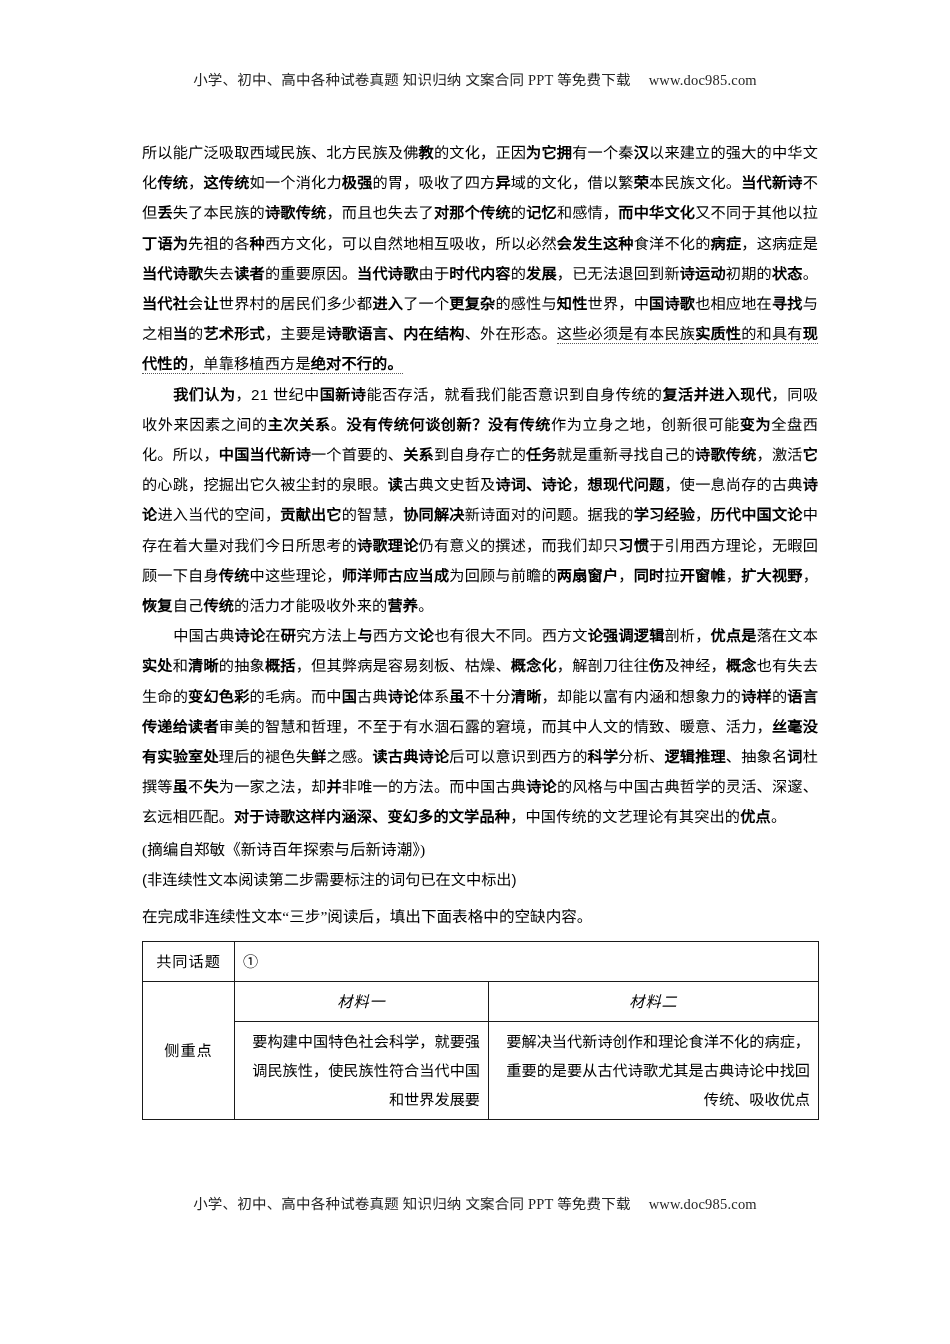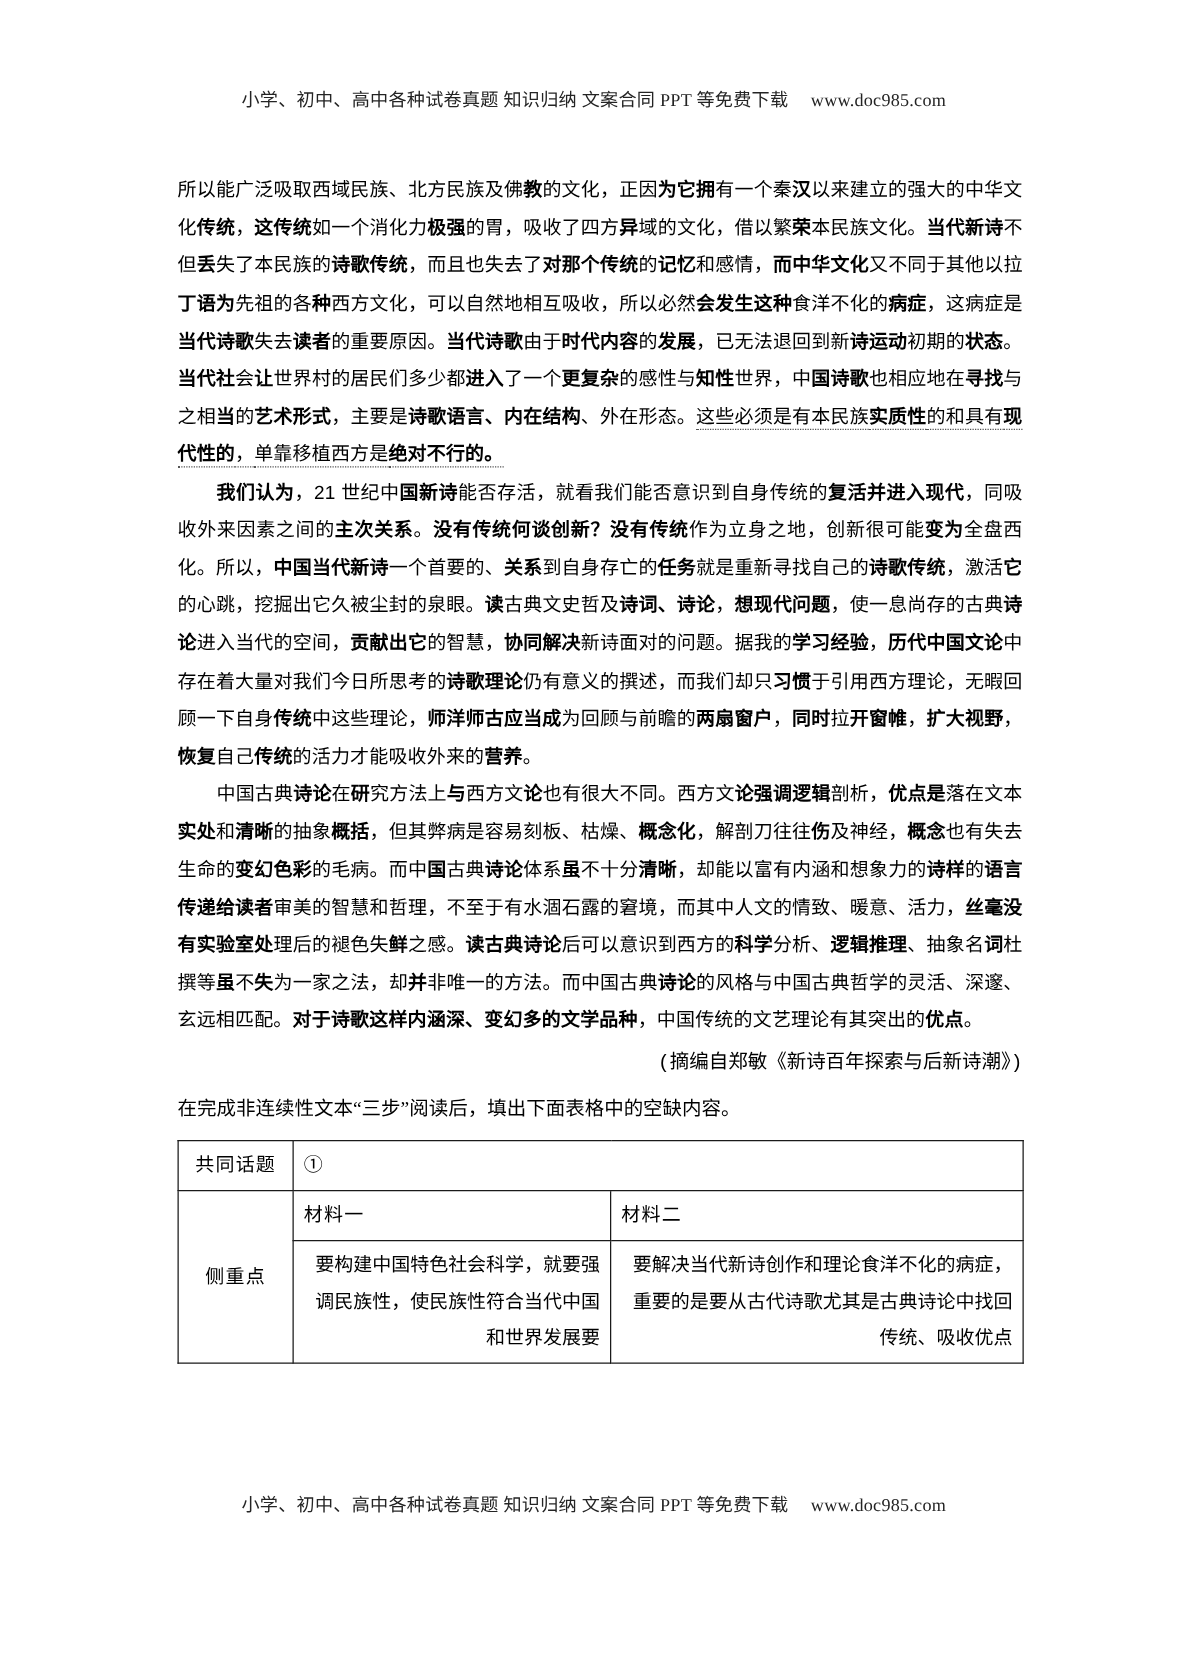--- a/index.html
+++ b/index.html
@@ -79,23 +79,23 @@
   
   .dot {
     border-bottom: 1px dotted #555;
     padding-bottom: 1px;
   }
 
   
   .attribution {
     font-size: 15.6px;
     line-height: 30px;
-    text-align: right;
+    text-align: left;
     margin-top: 2px;
-    font-family: Liberation Mono, monospace;
+    font-family: Liberation Serif, serif;
   }
 
   
   .note {
     font-size: 15.2px;
     line-height: 28px;
     font-family: "Liberation Sans", "DejaVu Sans", sans-serif;
     margin-top: 1px;
   }
 
@@ -157,22 +157,23 @@
     text-align: center;
     width: 92px;
     letter-spacing: 1px;
     margin-top: 47px;
   }
   td.topic-cell {
     text-align: left;
     padding-left: 11px;
   }
   td.matcol-head {
-    text-align: left;
+    text-align: center;
     letter-spacing: 1px;
+    font-style: italic;
   }
   td.body-cell {
     text-align: right;
     vertical-align: top;
     line-height: 30px;
     padding-top: 4px;
     padding-bottom: 6px;
   }
 </style>
 </head>
@@ -187,20 +188,21 @@
   <div class="content">
 
     <p class="para" id="para-1"><span class="r">所以能广泛吸取西域民族、北方民族及佛</span><span class="b">教</span><span class="r">的文化，</span><span class="r">正因</span><span class="b">为它拥</span><span class="r">有一个秦</span><span class="b">汉</span><span class="r">以来建立的强大的中华文化</span><span class="b">传统</span><span class="r">，</span><span class="b">这传统</span><span class="r">如一个消化力</span><span class="b">极强</span><span class="r">的胃，</span><span class="r">吸收了四方</span><span class="b">异</span><span class="r">域的文化，</span><span class="r">借以繁</span><span class="b">荣</span><span class="r">本民族文化。</span><span class="b">当代新诗</span><span class="r">不但</span><span class="b">丢</span><span class="r">失了本民族的</span><span class="b">诗歌传统</span><span class="r">，</span><span class="r">而且也失去了</span><span class="b">对那个传统</span><span class="r">的</span><span class="b">记忆</span><span class="r">和感情，</span><span class="b">而中华文化</span><span class="r">又不同于其他以拉</span><span class="b">丁</span><span class="b">语为</span><span class="r">先祖的各</span><span class="b">种</span><span class="r">西方文化，</span><span class="r">可以自然地相互吸收，</span><span class="r">所以必然</span><span class="b">会发生这种</span><span class="r">食洋不化的</span><span class="b">病症</span><span class="r">，</span><span class="r">这病症是</span><span class="b">当代诗歌</span><span class="r">失去</span><span class="b">读者</span><span class="r">的重要原因。</span><span class="b">当代诗歌</span><span class="r">由于</span><span class="b">时代内容</span><span class="r">的</span><span class="b">发展</span><span class="r">，</span><span class="r">已无法退回到新</span><span class="b">诗运动</span><span class="r">初期的</span><span class="b">状态</span><span class="r">。</span><span class="b">当代社</span><span class="r">会</span><span class="b">让</span><span class="r">世界村的居民们多少都</span><span class="b">进入</span><span class="r">了一个</span><span class="b">更复杂</span><span class="r">的感性与</span><span class="b">知性</span><span class="r">世界，</span><span class="r">中</span><span class="b">国诗歌</span><span class="r">也相应地在</span><span class="b">寻找</span><span class="r">与之相</span><span class="b">当</span><span class="r">的</span><span class="b">艺术形式</span><span class="r">，</span><span class="r">主要是</span><span class="b">诗歌语言、内在结构</span><span class="r">、外在形态。</span><span class="r dot">这些必须是有本民族</span><span class="b dot">实质性</span><span class="r dot">的和具有</span><span class="b dot">现代性的</span><span class="r dot">，</span><span class="r dot">单靠移植西方是</span><span class="b dot">绝对不行的。</span></p>
 
     <p class="para indent" id="para-2"><span class="b">我们认为</span><span class="r">，</span><span class="r">21 世纪中</span><span class="b">国</span><span class="b">新诗</span><span class="r">能否存活，</span><span class="r">就看我们能否意识到自身传统的</span><span class="b">复活</span><span class="b">并进入现代</span><span class="r">，</span><span class="r">同吸收外来因素之间的</span><span class="b">主次关系</span><span class="r">。</span><span class="b">没有传统何谈创新？没有传统</span><span class="r">作为立身之地，</span><span class="r">创新很可能</span><span class="b">变为</span><span class="r">全盘西化。</span><span class="r">所以，</span><span class="b">中国当代新诗</span><span class="r">一个首要的、</span><span class="b">关系</span><span class="r">到自身存亡的</span><span class="b">任务</span><span class="r">就是重新寻找自己的</span><span class="b">诗歌传统</span><span class="r">，</span><span class="r">激活</span><span class="b">它</span><span class="r">的心跳，</span><span class="r">挖掘出它久被尘封的泉眼。</span><span class="b">读</span><span class="r">古典文史哲及</span><span class="b">诗词、诗论</span><span class="r">，</span><span class="b">想现代问题</span><span class="r">，</span><span class="r">使一息尚存的古典</span><span class="b">诗论</span><span class="r">进入当代的空间，</span><span class="b">贡献出它</span><span class="r">的智慧，</span><span class="b">协同解决</span><span class="r">新诗面对的问题。</span><span class="r">据我的</span><span class="b">学习经验</span><span class="r">，</span><span class="b">历代中国文论</span><span class="r">中存在着大量对我们今日所思考的</span><span class="b">诗歌理论</span><span class="r">仍有意义的撰述，</span><span class="r">而我们却只</span><span class="b">习惯</span><span class="r">于引用西方理论，</span><span class="r">无暇回顾一下自身</span><span class="b">传统</span><span class="r">中这些理论，</span><span class="b">师洋师古</span><span class="b">应当成</span><span class="r">为</span><span class="r">回顾与前瞻的</span><span class="b">两扇窗户</span><span class="r">，</span><span class="b">同时</span><span class="r">拉</span><span class="b">开窗帷</span><span class="r">，</span><span class="b">扩大视野</span><span class="r">，</span><span class="b">恢复</span><span class="r">自己</span><span class="b">传统</span><span class="r">的活力才能吸收外来的</span><span class="b">营养</span><span class="r">。</span></p>
 
     <p class="para indent" id="para-3"><span class="r">中国古典</span><span class="b">诗论</span><span class="r">在</span><span class="b">研</span><span class="r">究方法上</span><span class="b">与</span><span class="r">西方文</span><span class="b">论</span><span class="r">也有很大不同。</span><span class="r">西方文</span><span class="b">论强调逻辑</span><span class="r">剖析，</span><span class="b">优点是</span><span class="r">落在文本</span><span class="b">实处</span><span class="r">和</span><span class="b">清晰</span><span class="r">的抽象</span><span class="b">概括</span><span class="r">，</span><span class="r">但其弊病是容易刻板、枯燥、</span><span class="b">概念化</span><span class="r">，</span><span class="r">解剖刀往往</span><span class="b">伤</span><span class="r">及神经</span><span class="r">，</span><span class="b">概念</span><span class="r">也有失去生命的</span><span class="b">变幻色彩</span><span class="r">的毛病。</span><span class="r">而中</span><span class="b">国</span><span class="r">古典</span><span class="b">诗论</span><span class="r">体系</span><span class="b">虽</span><span class="r">不十分</span><span class="b">清晰</span><span class="r">，</span><span class="r">却能以富有内涵</span><span class="r">和想象力的</span><span class="b">诗样</span><span class="r">的</span><span class="b">语言传递给读者</span><span class="r">审</span><span class="r">美的智慧和哲理</span><span class="r">，</span><span class="r">不至于有水涸石露的窘境，</span><span class="r">而其中人文的情致、暖意、活力，</span><span class="b">丝毫没有实验室处</span><span class="r">理后的褪色失</span><span class="b">鲜</span><span class="r">之感。</span><span class="b">读古典诗论</span><span class="r">后可以意识到西方的</span><span class="b">科学</span><span class="r">分析、</span><span class="b">逻辑推理</span><span class="r">、抽象名</span><span class="b">词</span><span class="r">杜撰等</span><span class="b">虽</span><span class="r">不</span><span class="b">失</span><span class="r">为一家之法，</span><span class="r">却</span><span class="b">并</span><span class="r">非唯一的方法。</span><span class="r">而中国古典</span><span class="b">诗论</span><span class="r">的风格与中国古典哲学的灵活、深邃、玄远相匹配。</span><span class="b">对于</span><span class="b">诗歌</span><span class="b">这样内涵深、变幻多的文学品种</span><span class="r">，</span><span class="r">中国传统的文艺理论有其突出的</span><span class="b">优点</span><span class="r">。</span></p>
 
     <div class="attribution">(摘编自郑敏《新诗百年探索与后新诗潮》)</div>
 
+    <div class="note">(非连续性文本阅读第二步需要标注的词句已在文中标出)</div>
 
 
     <div class="instruction">在完成非连续性文本“三步”阅读后，填出下面表格中的空缺内容。</div>
 
     <table class="grid">
       <colgroup>
         <col style="width:92px">
         <col style="width:254px">
         <col style="width:330px">
       </colgroup>

